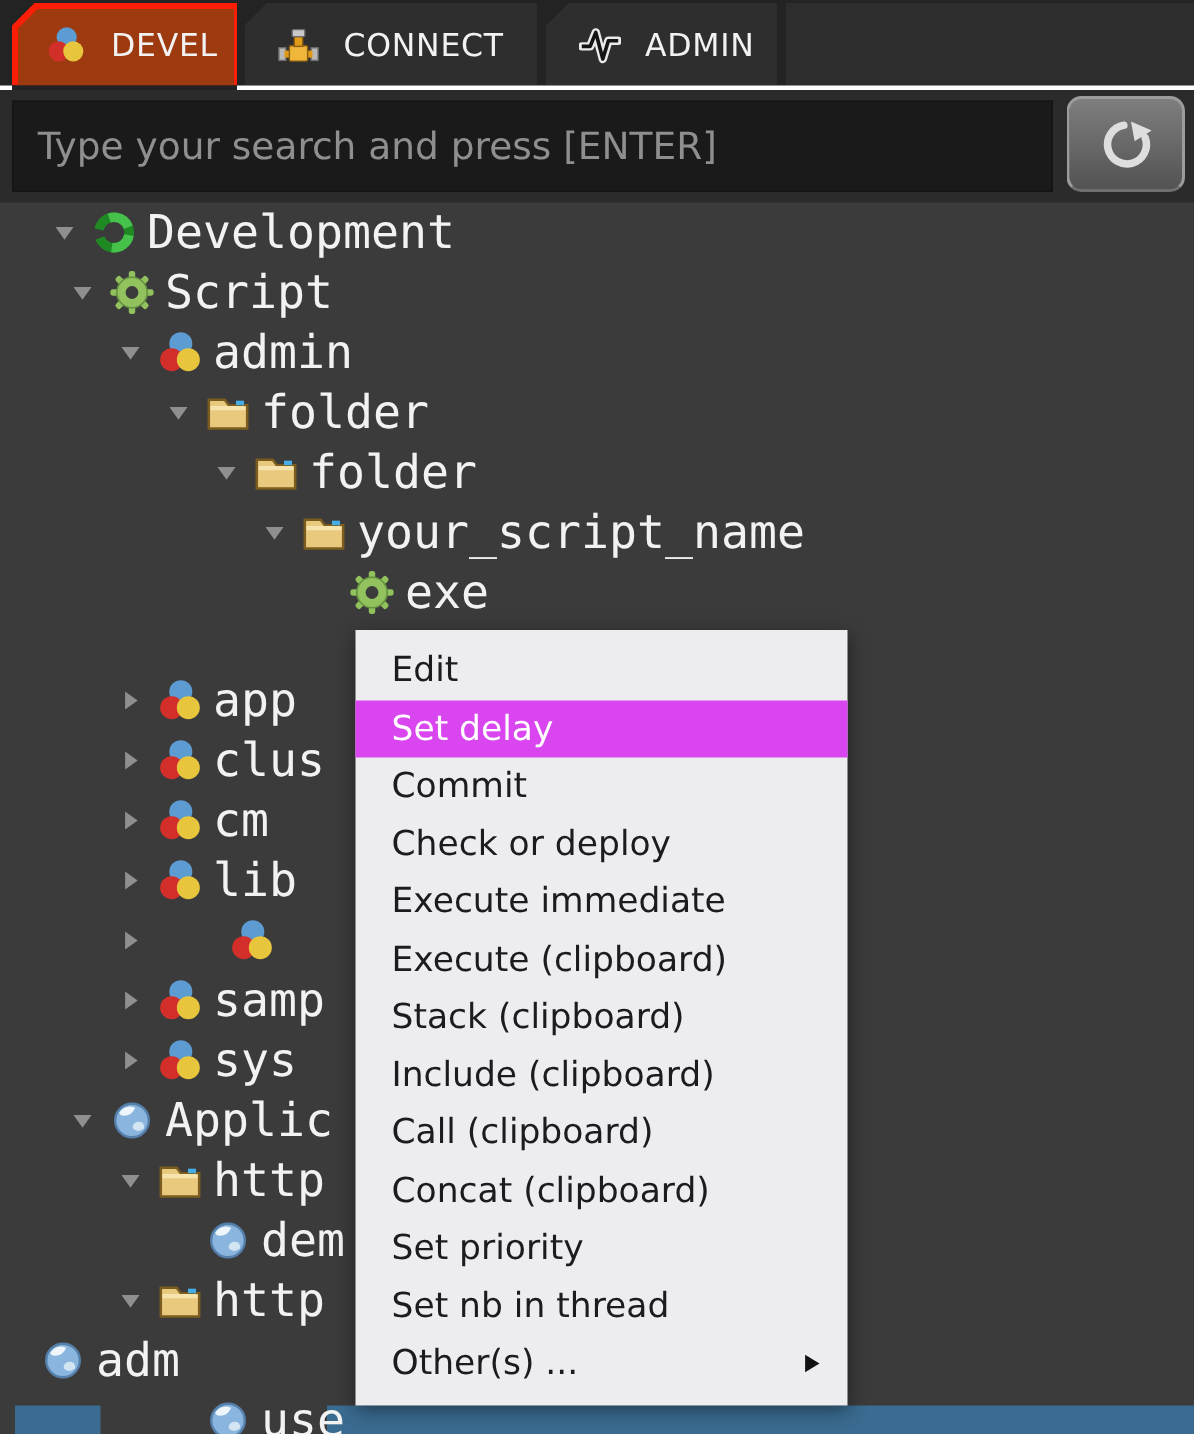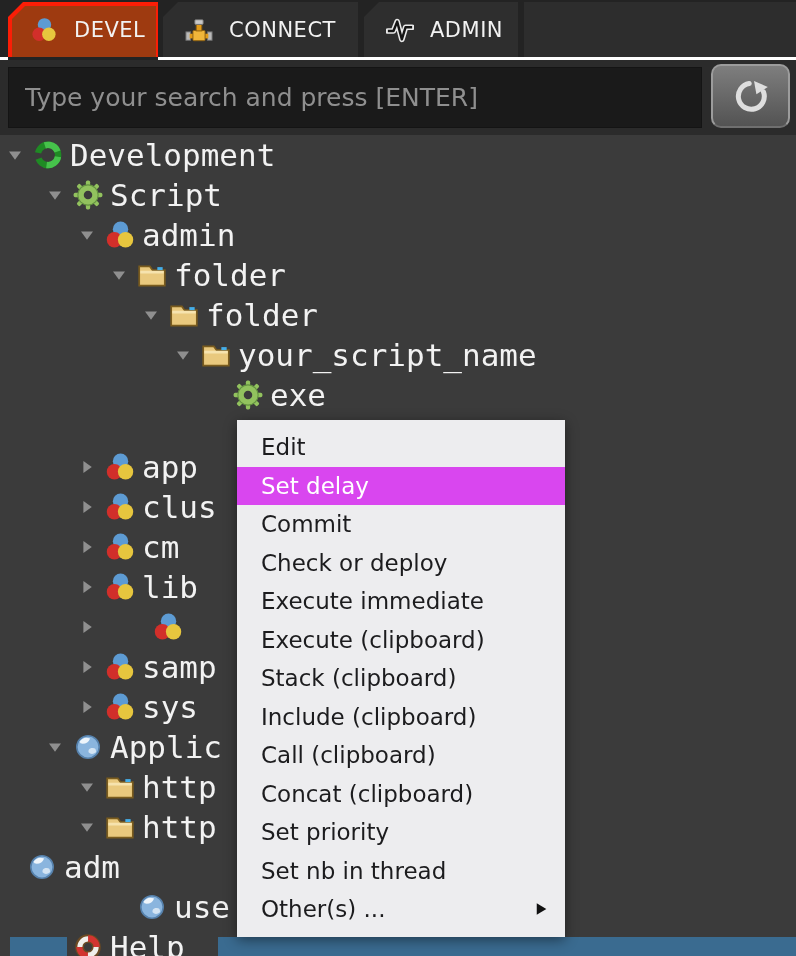--- a/index.html
+++ b/index.html
@@ -113,21 +113,21 @@
     <span class="refresh-glyph">
         <svg viewBox="0 0 30 30">
           <path d="M13.5 4.6 A10.8 10.8 0 1 0 25.4 11.5" fill="none" stroke="#dedede" stroke-width="4.2" stroke-linecap="round"></path>
           <polygon points="17.5,2.5 29,7.5 19.5,13.5" fill="#dedede"></polygon>
         </svg>
       </span>
   </button>
 </div>
 
 <div class="tree">
-    <div class="trow" style="padding-left: 6px;"><span class="t-arrow"><svg viewBox="0 0 30 30">
+    <div class="trow" style="padding-left: 6px; margin-left: 28px;"><span class="t-arrow"><svg viewBox="0 0 30 30">
           <polygon points="5,9 25,9 15,23" fill="#8f8f8f"></polygon>
         </svg></span><span class="t-icon"><svg viewBox="0 0 30 30">
           <circle cx="15" cy="15" r="9.5" fill="none" stroke="#1f8a24" stroke-width="6" stroke-dasharray="14.5 5.4" transform="rotate(-50 15 15)"></circle>
           <circle cx="15" cy="15" r="9.5" fill="none" stroke="#46c24b" stroke-width="6" stroke-dasharray="14.5 25.3" transform="rotate(10 15 15)"></circle>
         </svg></span><span class="t-label">Development</span></div>
     <div class="trow" style="padding-left: 46px;"><span class="t-arrow"><svg viewBox="0 0 30 30">
           <polygon points="5,9 25,9 15,23" fill="#8f8f8f"></polygon>
         </svg></span><span class="t-icon"><svg viewBox="0 0 30 30">
           <g fill="#92c25e">
             <rect x="13" y="1.5" width="4" height="27" rx="1.5"></rect>
@@ -232,20 +232,25 @@
           <path d="M7 10 Q11 4.5 17 7 Q15 12 10 12 Q7.5 12 7 10 Z" fill="#eef5fb"></path>
           <path d="M18 16 q5 -1 4.5 4 q-4 3 -7 0 q-0.5 -3 2.5 -4z" fill="#d3e4f3"></path>
         </svg></span><span class="t-label">Applic</span></div>
     <div class="trow" style="padding-left: 78px;"><span class="t-arrow"><svg viewBox="0 0 30 30">
           <polygon points="5,9 25,9 15,23" fill="#8f8f8f"></polygon>
         </svg></span><span class="t-icon"><svg viewBox="0 0 30 30">
           <path d="M3 7 h10 l2.5 3.5 H27 V25 H3 z" fill="#e9c97e" stroke="#7a5c1e" stroke-width="1.6"></path>
           <path d="M4 11 h22 v2.6 h-22 z" fill="#f6e3ae"></path>
           <rect x="20" y="7.6" width="5" height="2.8" fill="#45aee8"></rect>
         </svg></span><span class="t-label">http</span></div>
+    <div class="trow" style="padding-left: 110px;"><span class="t-arrow"></span><span class="t-icon"><svg viewBox="0 0 30 30">
+          <circle cx="15" cy="15" r="10.5" fill="#8ab5de" stroke="#5580ab" stroke-width="1.5"></circle>
+          <path d="M7 10 Q11 4.5 17 7 Q15 12 10 12 Q7.5 12 7 10 Z" fill="#eef5fb"></path>
+          <path d="M18 16 q5 -1 4.5 4 q-4 3 -7 0 q-0.5 -3 2.5 -4z" fill="#d3e4f3"></path>
+        </svg></span><span class="t-label">dem</span></div>
     <div class="trow" style="padding-left: 78px;"><span class="t-arrow"><svg viewBox="0 0 30 30">
           <polygon points="5,9 25,9 15,23" fill="#8f8f8f"></polygon>
         </svg></span><span class="t-icon"><svg viewBox="0 0 30 30">
           <path d="M3 7 h10 l2.5 3.5 H27 V25 H3 z" fill="#e9c97e" stroke="#7a5c1e" stroke-width="1.6"></path>
           <path d="M4 11 h22 v2.6 h-22 z" fill="#f6e3ae"></path>
           <rect x="20" y="7.6" width="5" height="2.8" fill="#45aee8"></rect>
         </svg></span><span class="t-label">http</span></div>
     <div class="trow" style=""><span class="t-arrow"></span><span class="t-icon"><svg viewBox="0 0 30 30">
           <circle cx="15" cy="15" r="10.5" fill="#8ab5de" stroke="#5580ab" stroke-width="1.5"></circle>
           <path d="M7 10 Q11 4.5 17 7 Q15 12 10 12 Q7.5 12 7 10 Z" fill="#eef5fb"></path>

